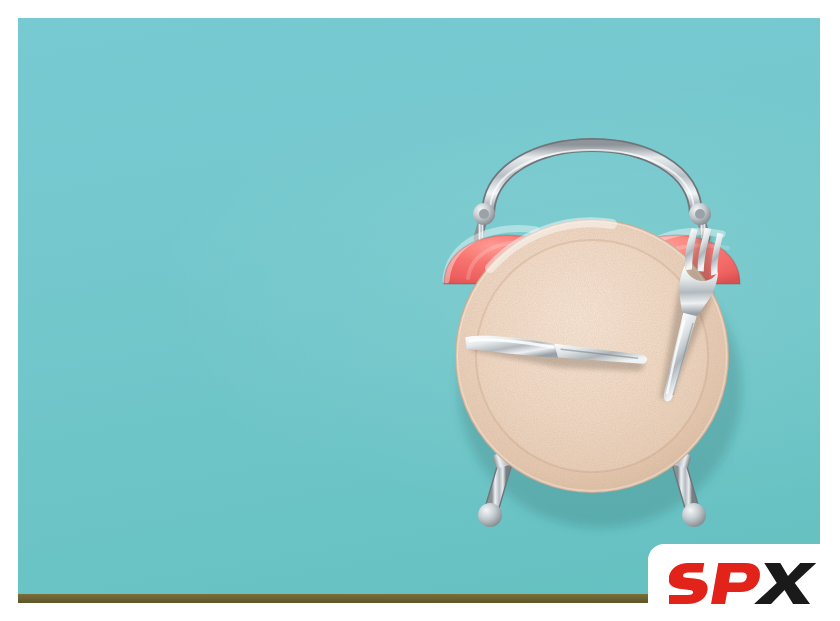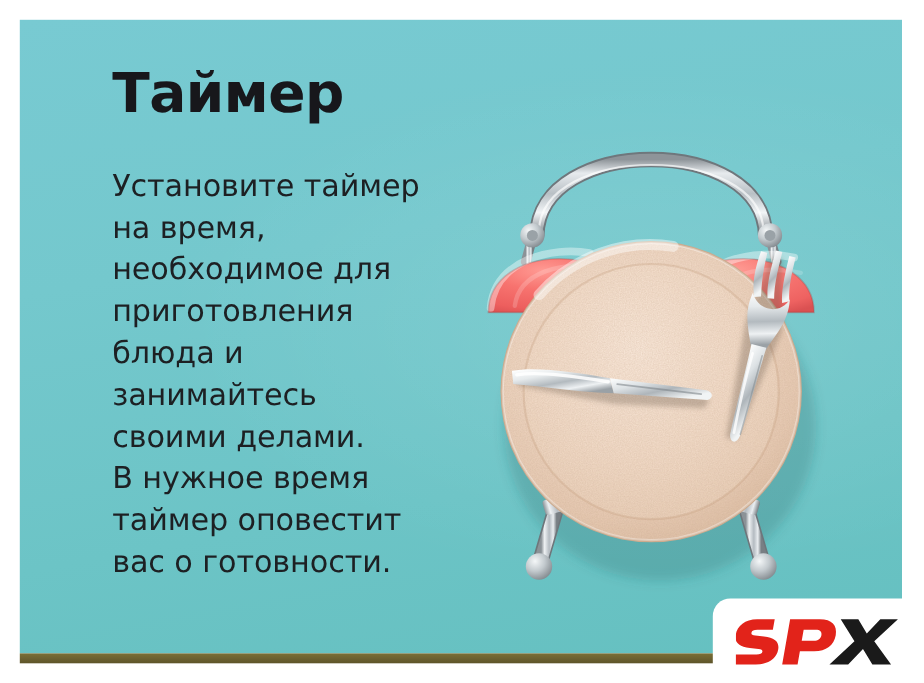--- a/index.html
+++ b/index.html
@@ -290,33 +290,20 @@
                  L238 206 C 232 192, 224 178, 228 158 Z" fill="url(#cutlery)"></path>
 
         <path d="M238 204 L252 204 C 250 238, 250 268, 248 288
                  C 247 296, 240 296, 239 288 C 238 266, 239 238, 238 204 Z" fill="url(#cutlery2)"></path>
         <path d="M241 212 C 240 244, 241 268, 242 286" fill="none" stroke="rgba(255,255,255,0.8)" stroke-width="2.5" stroke-linecap="round"></path>
         <path d="M250 212 C 249 244, 249 268, 248 286" fill="none" stroke="rgba(125,133,138,0.5)" stroke-width="1.4" stroke-linecap="round"></path>
       </g>
     </svg>
   </div>
 
-  <div class="text-block">
-    <h1 class="title">Таймер</h1>
-    <p class="body-text">Установите таймер
-на время,
-необходимое для
-приготовления
-блюда и
-занимайтесь
-своими делами.
-В нужное время
-таймер оповестит
-вас о готовности.</p>
-  </div>
 
   <div class="olive-strip"></div>
 
   <div class="logo-panel">
     <div class="logo-wrap">
       <svg viewBox="0 0 150 48" xmlns="http://www.w3.org/2000/svg" aria-label="SPX">
         <g transform="skewX(-10)">
 
           <path d="M36 4 L20 4 C 9 4 3 10 3 18 C 3 25 8 29 18 30 L26 31
                    C 29 31.4 30 32.2 30 33.6 C 30 35.4 28.4 36 25 36 L5 36 L5 45

